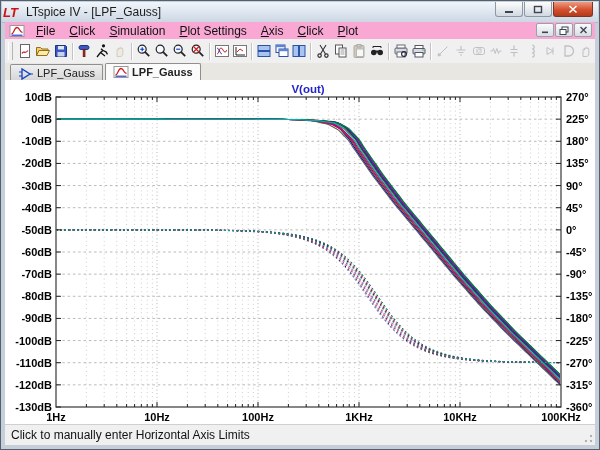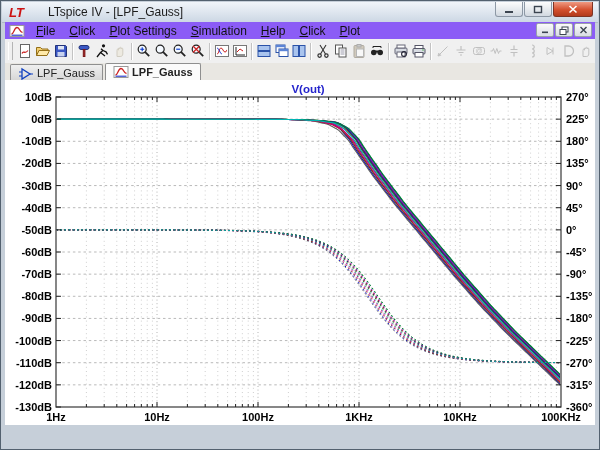--- a/index.html
+++ b/index.html
@@ -1,30 +1,30 @@
 <!DOCTYPE html>
 <html><head>
 <meta charset="utf-8">
 <style>
   html,body{margin:0;padding:0;width:600px;height:450px;overflow:hidden;
     font-family:"Liberation Sans",sans-serif;background:#9aa7b5;}
   .window{position:absolute;inset:0;background:#c6cfd9;border:1px solid #53616f;box-sizing:border-box;}
   
   .titlebar{position:absolute;left:1px;top:1px;right:1px;height:20px;
     background:linear-gradient(#f1f5fa,#dde5ee 55%,#ccd7e4);display:flex;align-items:center;
-    padding-left:6px;border-bottom:1px solid #aeb9c6;}
+    border-bottom:1px solid #aeb9c6;}
   .logo{width:20px;height:14px;display:inline-flex;}
-  .title-text{font-size:12px;color:#1c1c1c;margin-left:20px;white-space:nowrap;}
+  .title-text{font-size:12px;color:#1c1c1c;margin-left:4px;white-space:nowrap;}
   .win-buttons{position:absolute;top:0;right:5px;display:flex;}
   .win-btn{width:28px;height:15px;margin-left:1px;border:1px solid #8d98a5;border-top:none;
     border-radius:0 0 3px 3px;background:linear-gradient(#fdfdfd,#d2d9e1);
     display:flex;align-items:center;justify-content:center;box-sizing:border-box;}
   .win-btn.close{width:40px;background:linear-gradient(#ef9a82,#d4502f 55%,#b23a1d);border-color:#7e3425;}
   
-  .menubar{position:absolute;left:4px;top:21px;right:4px;height:17px;background:#8b5cf6;
+  .menubar{position:absolute;left:4px;top:21px;right:4px;height:17px;background:#f9a8d4;
     border-bottom:1px solid #dcdcdc;display:flex;align-items:center;padding-left:4px;}
   .mdi-icon{width:16px;height:16px;margin-right:4px;display:inline-flex;}
   #menu{display:flex;list-style:none;margin:0;padding:0;}
   .menu-item{font-size:12px;color:#111;padding:1px 7px;cursor:default;}
   .menu-item::first-letter{text-decoration:underline;}
   .mdi-buttons{position:absolute;right:3px;top:1px;display:flex;}
   .mdi-btn{width:18px;height:14px;margin-left:1px;border:1px solid #99a1ab;border-radius:2px;
     background:linear-gradient(#fbfbfb,#d8dde3);display:flex;align-items:center;justify-content:center;box-sizing:border-box;}
   
   .toolbar{position:absolute;left:4px;top:38px;right:4px;height:24px;background:#f0f0f0;
@@ -90,23 +90,23 @@
     <span class="mdi-icon">
       <svg width="16" height="16" viewBox="0 0 16 16">
           <rect x="1" y="2.5" width="14" height="11" fill="#fff" stroke="#999"></rect>
           <path d="M2.5 11C5 11 5 4.5 8 4.5s2.5 5 5.5 5" fill="none" stroke="#cc2222" stroke-width="1.3"></path>
           <path d="M2.5 12.2h11" stroke="#2233cc" stroke-width="1.1"></path>
         </svg>
     </span>
     <nav id="menu">
         <span class="menu-item">File</span>
         <span class="menu-item">Click</span>
+        <span class="menu-item">Simulation</span>
         <span class="menu-item">Plot Settings</span>
-        <span class="menu-item">Simulation</span>
-        <span class="menu-item">Help</span>
+        <span class="menu-item">Axis</span>
         <span class="menu-item">Click</span>
         <span class="menu-item">Plot</span>
       </nav>
     <div class="mdi-buttons">
       <div class="mdi-btn">
         <svg width="9" height="8" viewBox="0 0 9 8">
             <rect x="1" y="5.5" width="6" height="1.6" fill="#3b4450"></rect>
           </svg>
       </div>
       <div class="mdi-btn">
@@ -652,14 +652,18 @@
           <text x="51" y="341" text-anchor="middle" class="axis-label">1Hz</text>
           <text x="152" y="341" text-anchor="middle" class="axis-label">10Hz</text>
           <text x="253" y="341" text-anchor="middle" class="axis-label">100Hz</text>
           <text x="354" y="341" text-anchor="middle" class="axis-label">1KHz</text>
           <text x="455" y="341" text-anchor="middle" class="axis-label">10KHz</text>
           <text x="556" y="341" text-anchor="middle" class="axis-label">100KHz</text>
         </g>
     </svg>
   </div>
 
+  <div class="statusbar">
+    <span class="status-text">Click to manually enter Horizontal Axis Limits</span>
+    <div class="grip"></div>
+  </div>
 
 </div>
 
 </body></html>

